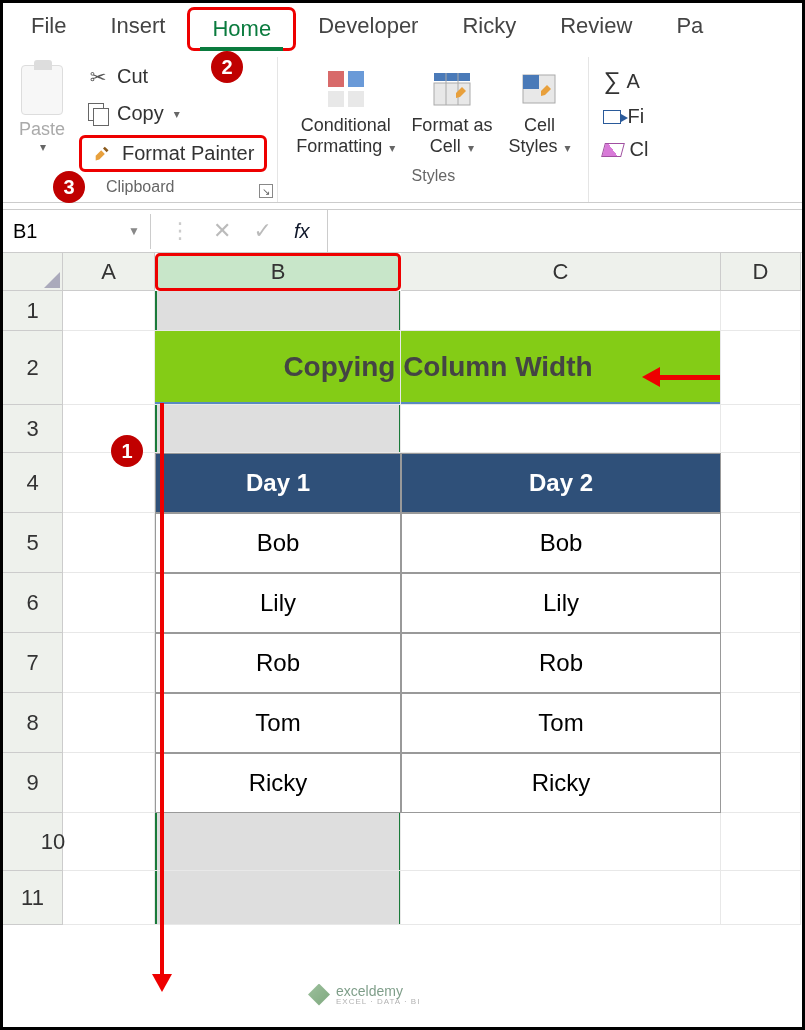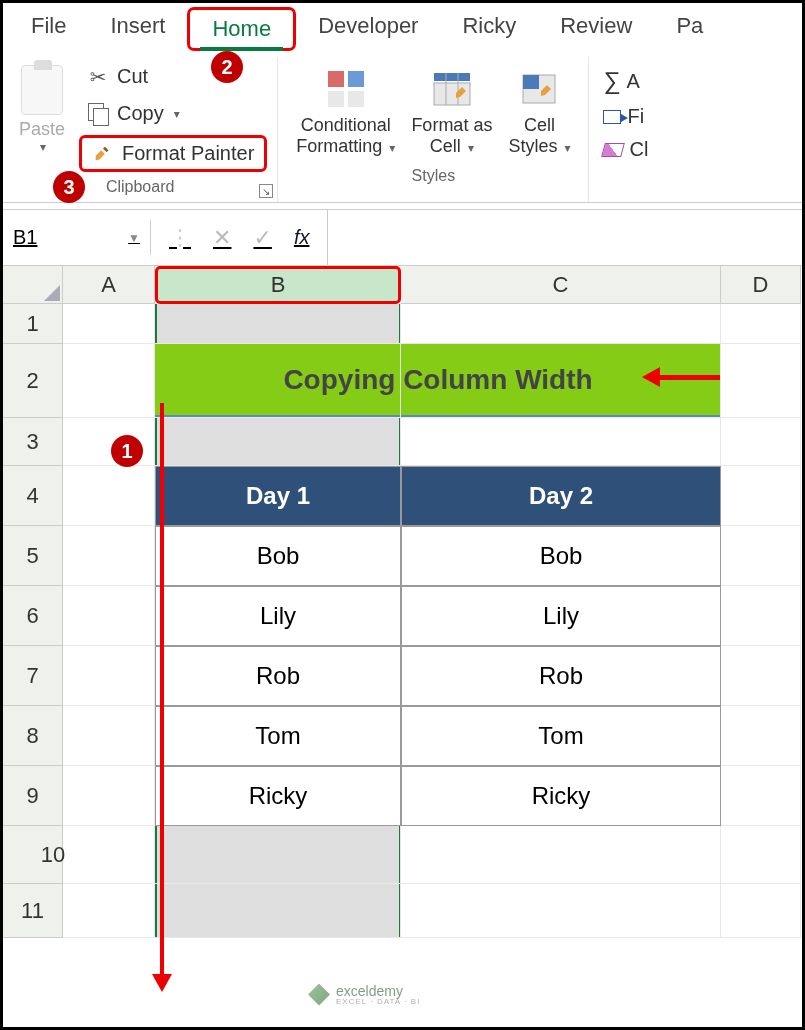--- a/index.html
+++ b/index.html
@@ -30,21 +30,21 @@
 .dialog-launcher { position: absolute; right: 4px; bottom: 4px; width: 14px; height: 14px; border: 1px solid #888; font-size: 10px; display: flex; align-items: center; justify-content: center; color: #666; }
 .styles-group-inner { display: flex; }
 .style-btn { display: flex; flex-direction: column; align-items: center; padding: 4px 8px; font-size: 18px; color: #333; cursor: pointer; }
 .style-btn .sicon { width: 48px; height: 48px; display: flex; align-items: center; justify-content: center; margin-bottom: 2px; }
 .editing-stack { display: flex; flex-direction: column; gap: 10px; padding: 6px 4px; font-size: 20px; color: #333; }
 .editing-stack .erow { display: flex; align-items: center; gap: 6px; }
 .sigma { font-size: 24px; }
 .fill-ico { width: 18px; height: 14px; border: 1.5px solid #2a5a9a; position: relative; }
 .fill-ico::after { content: ""; position: absolute; right: -8px; top: 3px; border-left: 7px solid #2a5a9a; border-top: 4px solid transparent; border-bottom: 4px solid transparent; }
 .eraser { width: 20px; height: 14px; background: linear-gradient(45deg,#d87ad8 50%,#fff 50%); border: 1px solid #a050a0; transform: skewX(-15deg); }
-.formula-bar { display: flex; align-items: center; border-top: 1px solid #ccc; border-bottom: 1px solid #ccc; height: 57px; background: #fff; margin-top: 6px; text-decoration: underline; }
+.formula-bar { display: flex; align-items: center; border-top: 1px solid #ccc; border-bottom: 1px solid #ccc; height: 44px; background: #fff; margin-top: 6px; }
 .name-box { width: 148px; padding: 6px 10px; font-size: 20px; border-right: 1px solid #ccc; display: flex; align-items: center; justify-content: space-between; }
 .name-box .dd { color: #888; font-size: 12px; }
 .fb-btns { display: flex; align-items: center; gap: 22px; padding: 0 18px; color: #bbb; font-size: 22px; border-right: 1px solid #ccc; height: 100%; }
 .fb-btns .fx { font-style: italic; color: #0f172a; font-size: 20px; }
 .fb-input { flex: 1; padding: 6px 10px; font-size: 20px; }
 .sheet-area { display: flex; position: relative; }
 .corner { width: 60px; height: 38px; background: #eef1ec; border-right: 1px solid #ccc; border-bottom: 1px solid #ccc; position: relative; }
 .corner::after { content: ""; position: absolute; right: 2px; bottom: 2px; border-right: 16px solid #aab; border-top: 16px solid transparent; }
 .col-headers { display: flex; }
 .col-h { height: 38px; background: #eef1ec; border-right: 1px solid #ccc; border-bottom: 1px solid #ccc; display: flex; align-items: center; justify-content: center; font-size: 22px; color: #333; }

